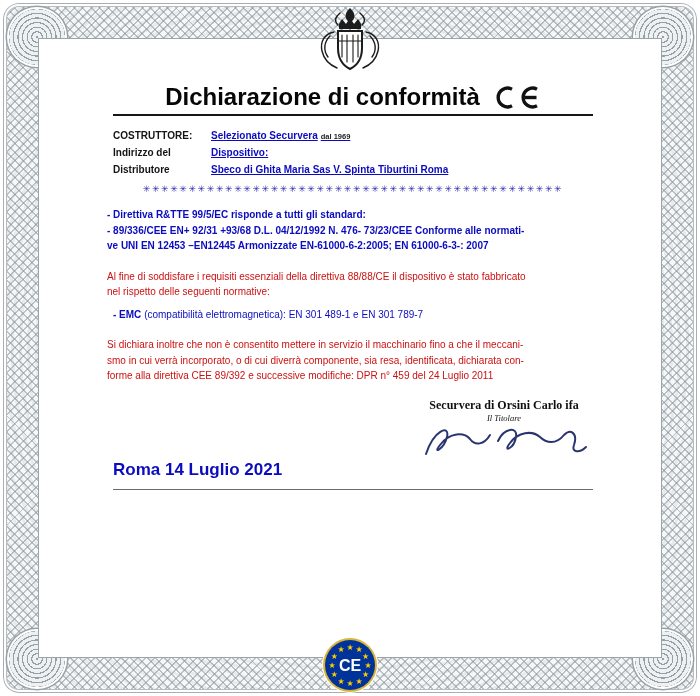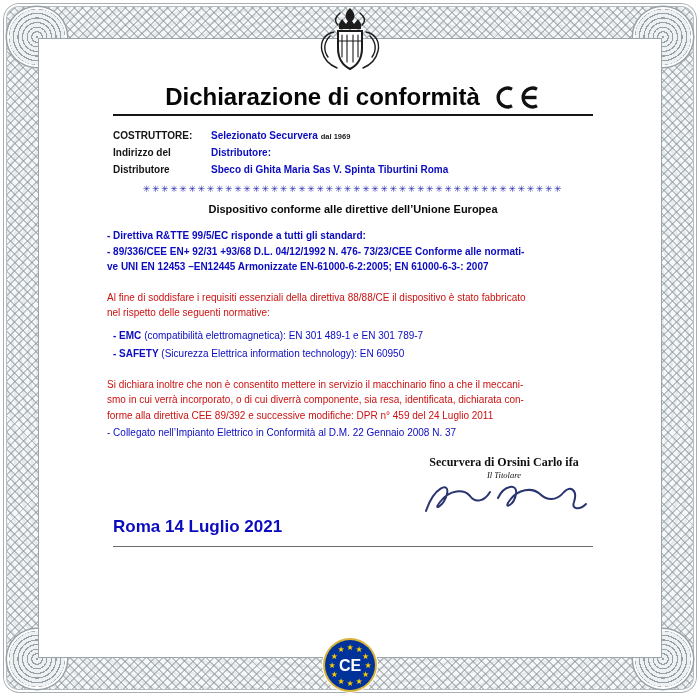--- a/index.html
+++ b/index.html
@@ -33,21 +33,21 @@
   .crest { position:absolute; top:-33px; left:50%; transform:translateX(-50%); }
 
   .title-row {
     margin:44px 16px 0 16px; padding-bottom:3px; border-bottom:2px solid #161616;
     display:flex; justify-content:center; align-items:center; gap:11px;
   }
   .title-text { font-size:24px; font-weight:bold; color:#060606; }
 
   .fields { margin:12px 16px 0 16px; }
   .field { font-size:10px; line-height:1.5; margin-bottom:5px; color:#0b0bc0; font-weight:bold; }
-  .field.tight { margin-bottom:2px; }
+  .field.tight { margin-bottom:2px;text-decoration:underline; }
   .field .lbl { display:inline-block; width:98px; color:#141414; vertical-align:top; }
   .suffix { font-size:7.5px; color:#222; margin-left:3px; }
 
   .sep {
     margin:7px 6px 0 6px; text-align:center; white-space:nowrap; overflow:hidden;
     font-family:"DejaVu Sans", sans-serif; font-size:9px; letter-spacing:1.6px; color:#2a2ab0;
   }
 
   .heading { margin-top:9px; text-align:center; font-size:11px; font-weight:bold; color:#0a0a0a; }
 
@@ -105,51 +105,45 @@
         <path d="M46 4.2 A 9.4 9.4 0 1 0 46 20.8" fill="none" stroke="#111" stroke-width="3.4"></path>
         <path d="M34 12.5 h11.5" stroke="#111" stroke-width="3.4"></path>
       </svg>
     </div>
 
     <div class="fields">
       <p class="field tight">
         <span class="lbl">COSTRUTTORE:</span><span>Selezionato Securvera</span><span class="suffix">dal 1969</span>
       </p>
       <p class="field tight">
-        <span class="lbl">Indirizzo del</span><span>Distributore:</span>
+        <span class="lbl">Indirizzo del</span><span>Dispositivo:</span>
       </p>
       <p class="field tight">
         <span class="lbl">Distributore</span><span>Sbeco di Ghita Maria Sas V. Spinta Tiburtini Roma</span>
       </p>
     </div>
 
     <div class="sep">✳✳✳✳✳✳✳✳✳✳✳✳✳✳✳✳✳✳✳✳✳✳✳✳✳✳✳✳✳✳✳✳✳✳✳✳✳✳✳✳✳✳✳✳✳✳</div>
 
-    <div class="heading">Dispositivo conforme alle direttive dell’Unione Europea</div>
 
     <div class="block blue-bold">- Direttiva R&amp;TTE 99/5/EC risponde a tutti gli standard:
 - 89/336/CEE EN+ 92/31 +93/68 D.L. 04/12/1992 N. 476- 73/23/CEE Conforme alle normati-
 ve UNI EN 12453 –EN12445 Armonizzate EN-61000-6-2:2005; EN 61000-6-3-: 2007</div>
 
     <div class="block red">Al fine di soddisfare i requisiti essenziali della direttiva 88/88/CE il dispositivo è stato fabbricato
 nel rispetto delle seguenti normative:</div>
 
     <p class="inline-line first">
       <span class="b">- EMC</span>
       <span>(compatibilità elettromagnetica): EN 301 489-1 e EN 301 789-7</span>
     </p>
-    <p class="inline-line second">
-      <span class="b">- SAFETY</span>
-      <span>(Sicurezza Elettrica information technology): EN 60950</span>
-    </p>
 
     <div class="block red">Si dichiara inoltre che non è consentito mettere in servizio il macchinario fino a che il meccani-
 smo in cui verrà incorporato, o di cui diverrà componente, sia resa, identificata, dichiarata con-
 forme alla direttiva CEE 89/392 e successive modifiche: DPR n° 459 del 24 Luglio 2011</div>
-    <div class="block blue-reg">- Collegato nell’Impianto Elettrico in Conformità al D.M. 22 Gennaio 2008 N. 37</div>
 
     <div class="footer">
       <span class="date">Roma 14 Luglio 2021</span>
       <div class="sig">
         <div class="sig-name">Securvera di Orsini Carlo ifa</div>
         <div class="sig-role">Il Titolare</div>
         <svg class="sig-svg" width="168" height="44" viewBox="0 0 168 44">
           <path d="M6 34 C14 10 30 4 27 17 C24 29 12 35 20 25 C30 12 44 12 50 19 C55 26 64 25 70 15 M78 21 C84 8 98 6 96 17 C94 29 82 33 90 23 C98 12 112 10 120 17 C126 23 136 25 144 15 C150 8 158 13 154 25 C151 33 160 33 166 27" fill="none" stroke="#2a3570" stroke-width="2" stroke-linecap="round"></path>
         </svg>
       </div>

